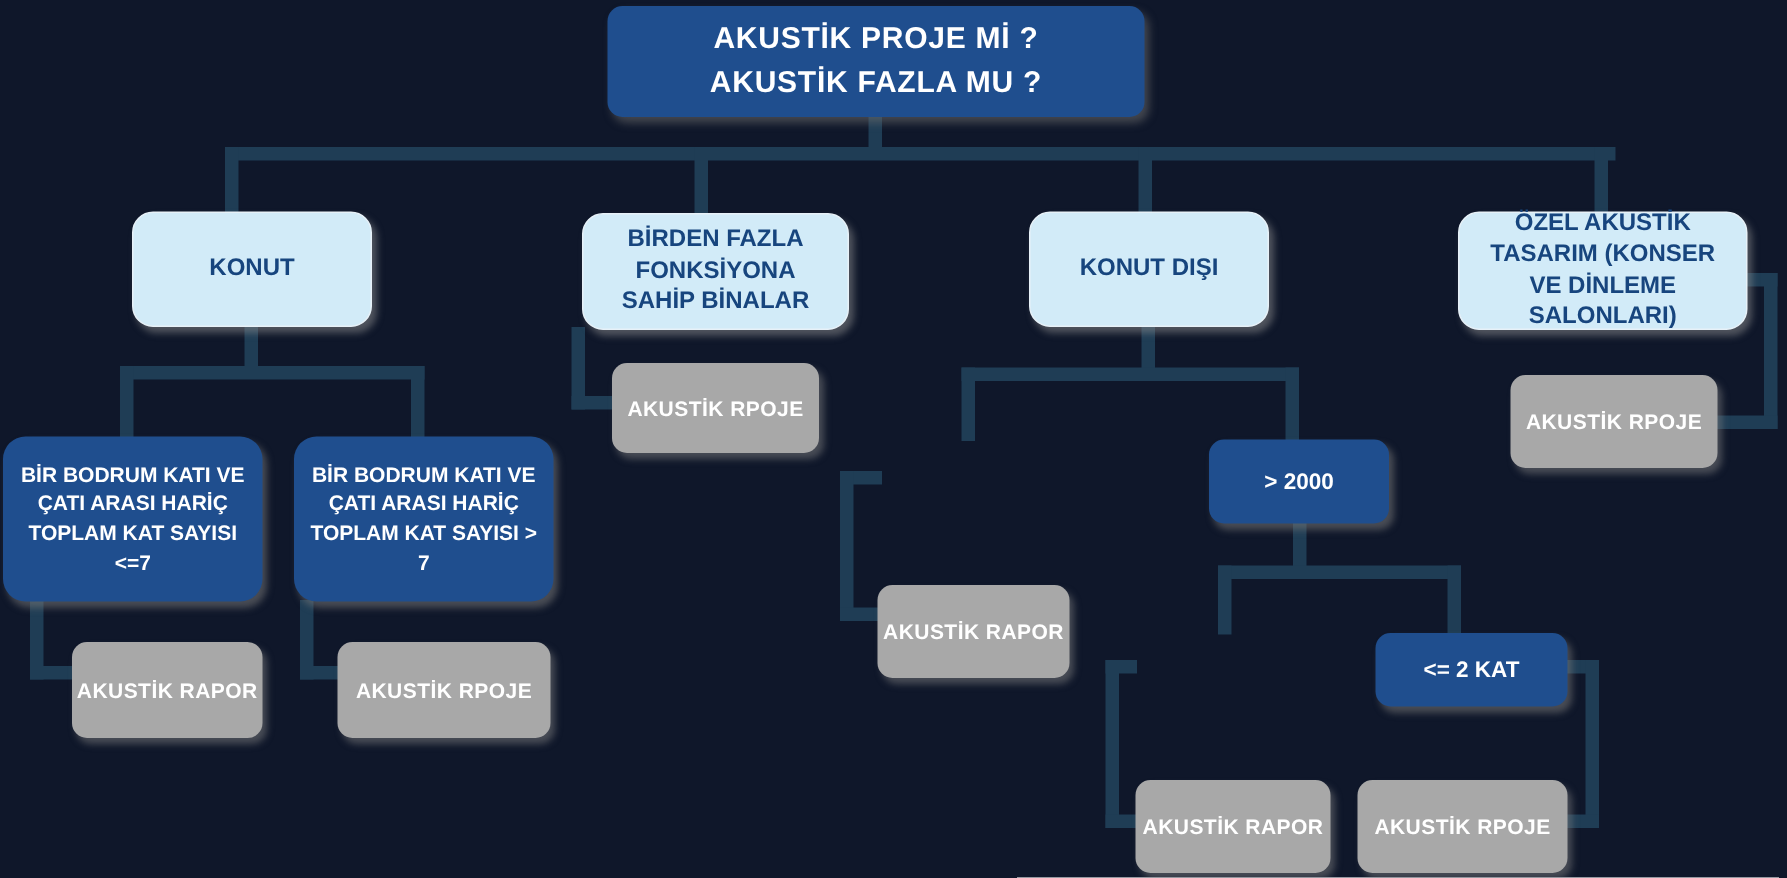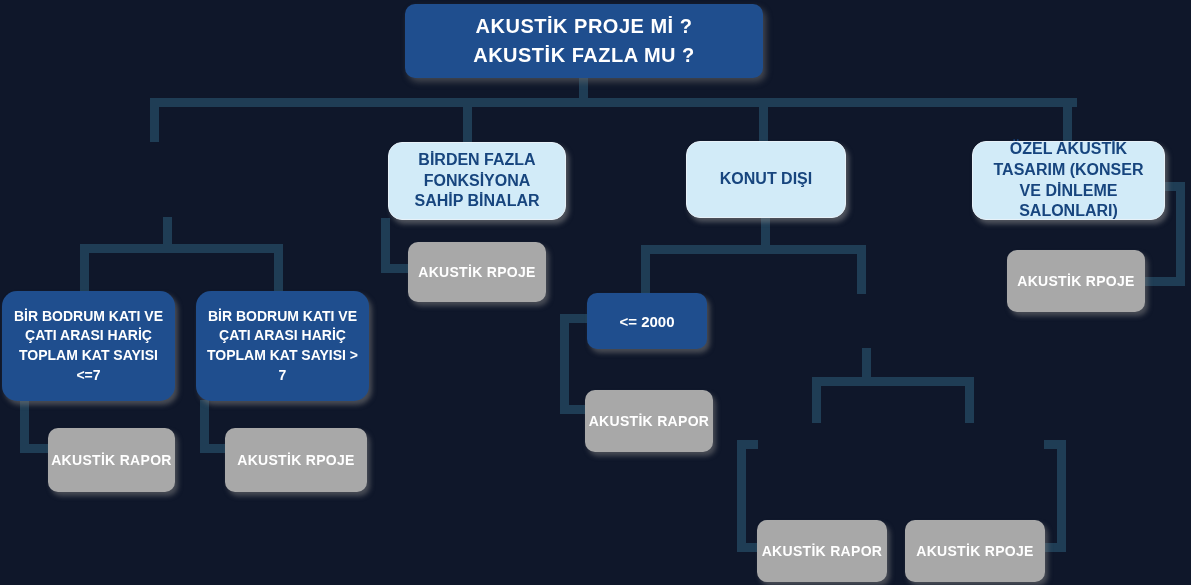--- a/index.html
+++ b/index.html
@@ -88,35 +88,37 @@
 
   <div class="line" style="left:1164px;top:182px;width:21px;height:9px;"></div>
   <div class="line" style="left:1176px;top:182px;width:9px;height:104px;"></div>
   <div class="line" style="left:1141px;top:277px;width:44px;height:9px;"></div>
 
   <div class="box root" style="left:405px;top:4px;width:358px;height:74px;">
     <div>AKUSTİK PROJE Mİ ?</div>
     <div>AKUSTİK FAZLA MU ?</div>
   </div>
 
+  <div class="box cat" style="left:88px;top:141px;width:160px;height:77px;">KONUT</div>
   <div class="box cat" style="left:388px;top:142px;width:178px;height:78px;">BİRDEN FAZLA FONKSİYONA SAHİP BİNALAR</div>
   <div class="box cat" style="left:686px;top:141px;width:160px;height:77px;">KONUT DIŞI</div>
   <div class="box cat" style="left:972px;top:141px;width:193px;height:79px;">ÖZEL AKUSTİK TASARIM (KONSER VE DİNLEME SALONLARI)</div>
 
   <div class="box cond" style="left:2px;top:291px;width:173px;height:110px;">BİR BODRUM KATI VE ÇATI ARASI HARİÇ TOPLAM KAT SAYISI &lt;=7</div>
   <div class="box cond" style="left:196px;top:291px;width:173px;height:110px;">BİR BODRUM KATI VE ÇATI ARASI HARİÇ TOPLAM KAT SAYISI &gt; 7</div>
 
   <div class="box res" style="left:48px;top:428px;width:127px;height:64px;">AKUSTİK RAPOR</div>
   <div class="box res" style="left:225px;top:428px;width:142px;height:64px;">AKUSTİK RPOJE</div>
 
   <div class="box res" style="left:408px;top:242px;width:138px;height:60px;">AKUSTİK RPOJE</div>
 
-  <div class="box cond small" style="left:587px;top:293px;width:120px;height:56px;">&lt;= 2000</div>
+  <div class="box cond small" style="left:806px;top:293px;width:120px;height:56px;">&gt; 2000</div>
 
   <div class="box res" style="left:585px;top:390px;width:128px;height:62px;">AKUSTİK RAPOR</div>
 
+  <div class="box cond small" style="left:917px;top:422px;width:128px;height:49px;">&lt;= 2 KAT</div>
 
   <div class="box res" style="left:757px;top:520px;width:130px;height:62px;">AKUSTİK RAPOR</div>
   <div class="box res" style="left:905px;top:520px;width:140px;height:62px;">AKUSTİK RPOJE</div>
 
   <div class="box res" style="left:1007px;top:250px;width:138px;height:62px;">AKUSTİK RPOJE</div>
 
 </div>
 
 </body></html>

